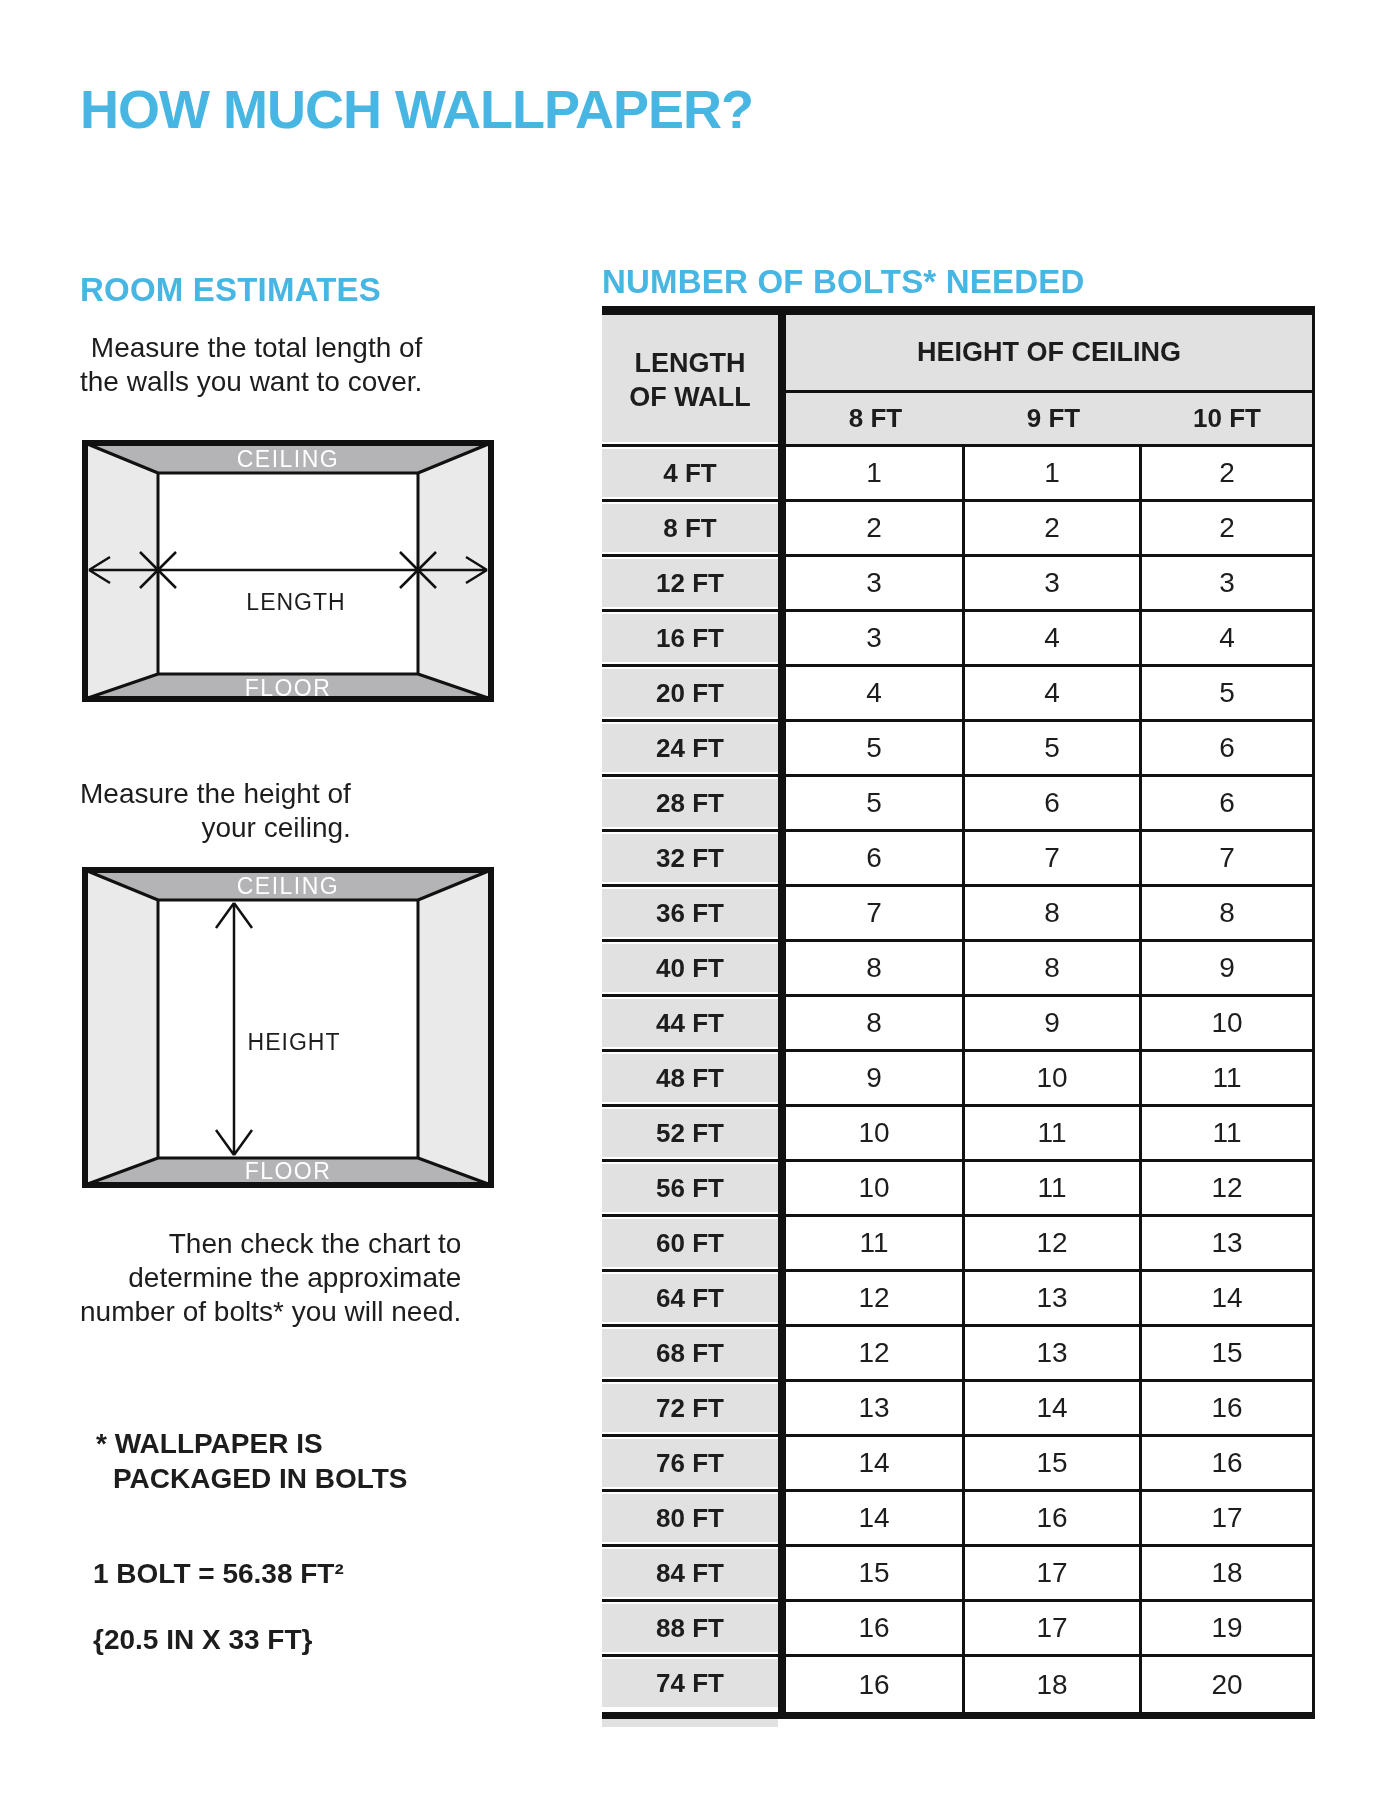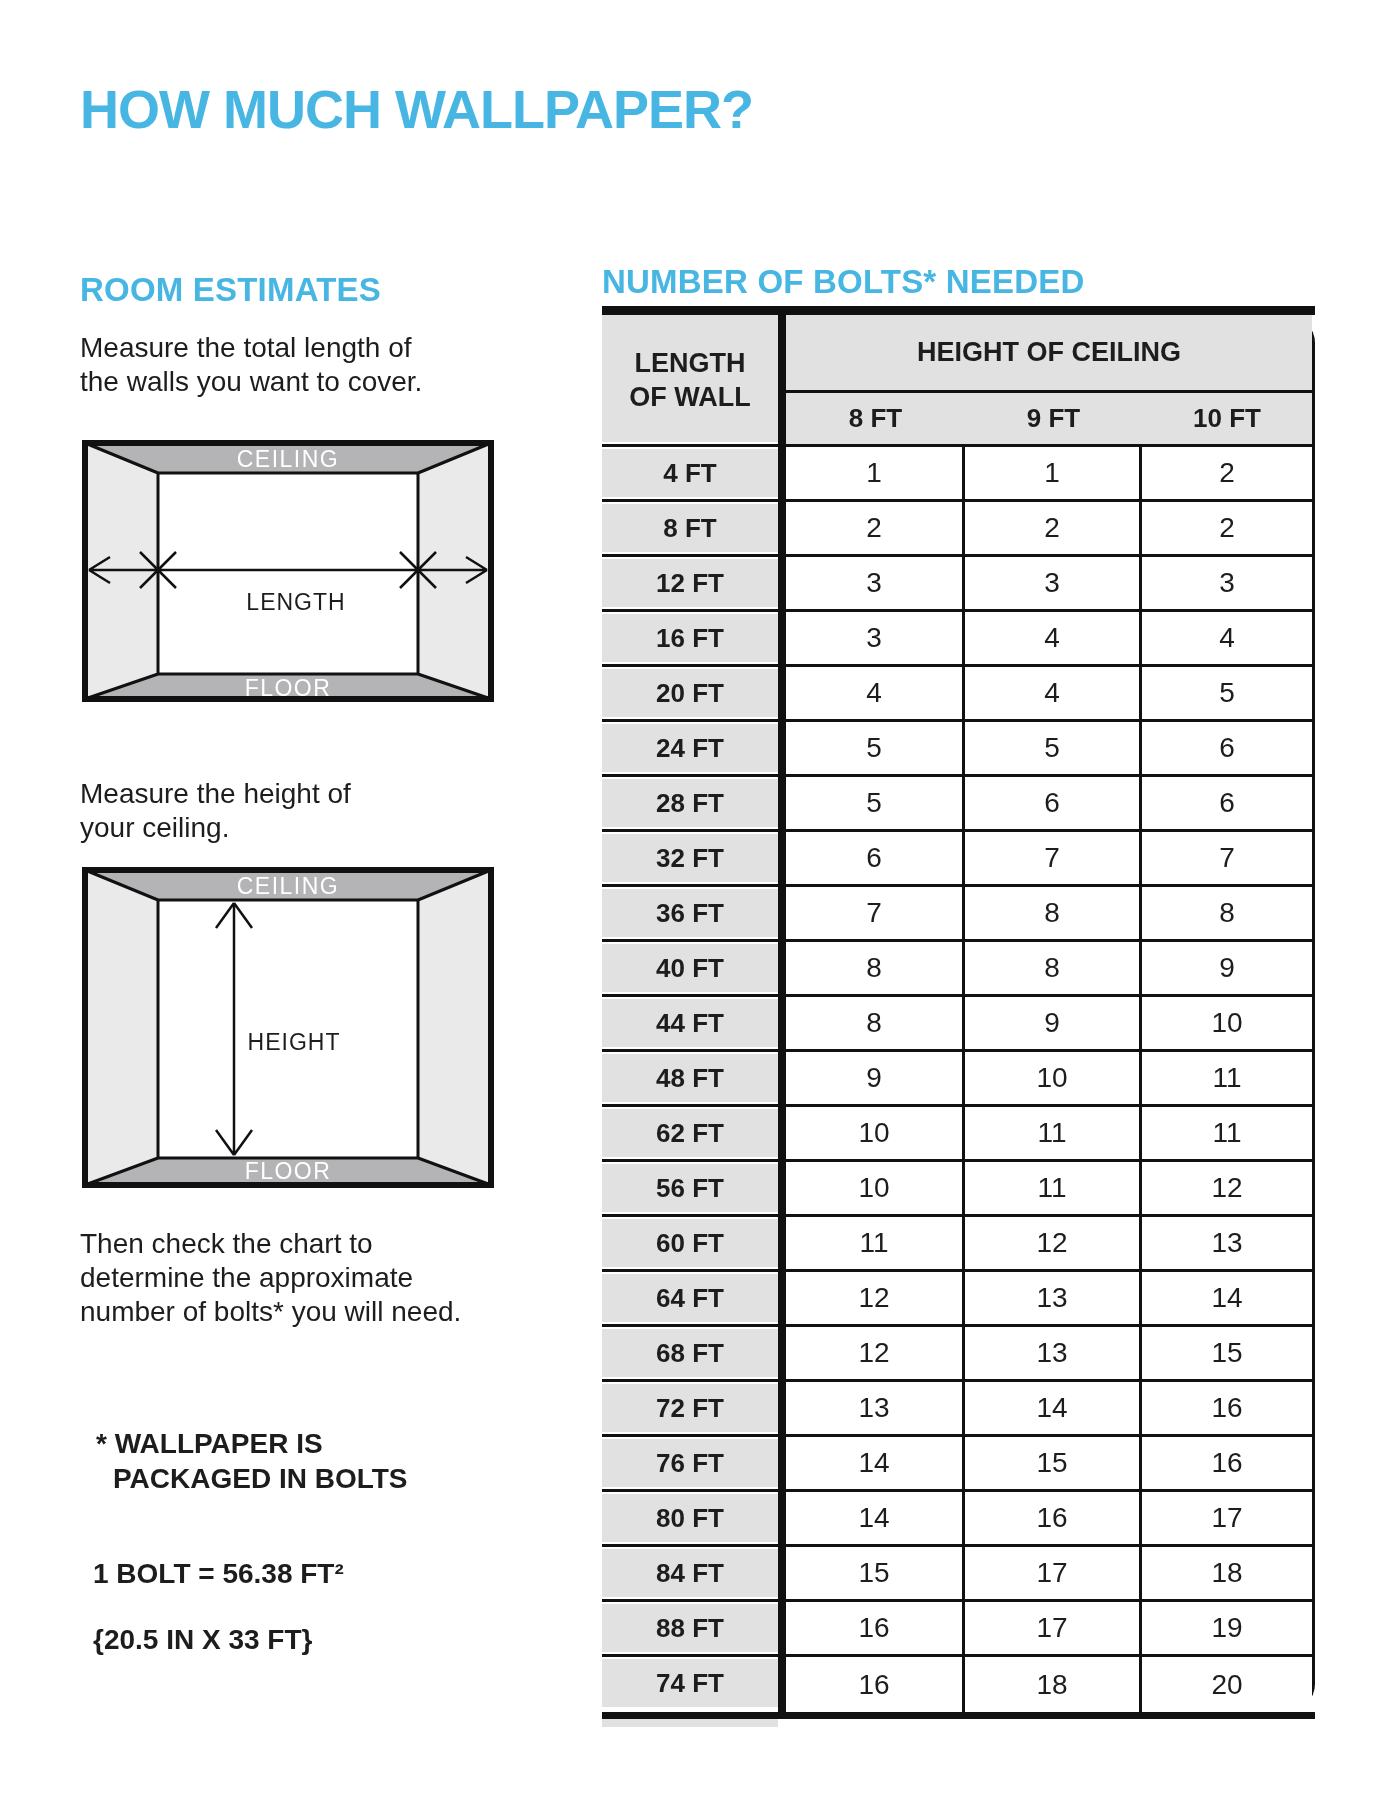--- a/index.html
+++ b/index.html
@@ -3,21 +3,21 @@
 <meta charset="utf-8">
 <style>
   :root { --accent:#47b6e3; --ink:#1d1d1d; --line:#111; --cellgray:#e1e1e2; --wall:#eaeaeb; --band:#b4b4b6; }
   * { box-sizing:border-box; }
   html,body { margin:0; padding:0; }
   body { width:1391px; height:1800px; background:#fff; font-family:"Liberation Sans", sans-serif; position:relative; overflow:hidden; }
   .abs { position:absolute; }
 
   .title { left:80px; top:78px; font-size:54px; font-weight:bold; letter-spacing:-1px; color:var(--accent);text-align:right; }
   .sec-heading { left:80px; top:271px; font-size:33px; font-weight:bold; color:var(--accent); letter-spacing:.2px; }
-  .body-text { left:80px; font-size:28px; line-height:34px; color:var(--ink); white-space:pre-line; }
+  .body-text { left:80px; font-size:28px; line-height:34px; color:var(--ink); white-space:pre-line;text-align:right; }
   .step1 { top:331px; }
   .step2 { top:777px; }
   .step3 { top:1227px; }
   .footnote { left:80px; top:1426px; font-size:28px; line-height:35px; font-weight:bold; color:var(--ink);margin-left:16px; }
   .footnote .fn2 { padding-left:17px; }
   .bolt-info { left:93px; top:1524px; font-size:28px; line-height:33px; font-weight:bold; color:var(--ink); white-space:pre-line; }
 
   .diagram { display:block; }
   .d1 { left:82px; top:440px; }
   .d2 { left:82px; top:867px; }
@@ -26,21 +26,21 @@
   .dim-label { fill:var(--ink); font-size:23px; letter-spacing:1px; }
 
   .table-title { left:602px; top:263px; width:713px; text-align:left; font-size:33px; font-weight:bold; color:var(--accent); letter-spacing:.2px; }
 
   .bolt-table { left:602px; top:306px; width:713px; }
   .t-topbar { height:9px; background:var(--line); }
   .t-bottombar { height:7px; background:var(--line); }
   .t-inner { display:flex; align-items:stretch; }
   .t-labelcol { width:176px; }
   .t-divider { width:8px; background:var(--line); }
-  .t-data { flex:1; border-right:3px solid var(--line);border-radius:28px; }
+  .t-data { flex:1; border-right:3px solid var(--line); }
   .t-corner { height:132px; background:var(--cellgray); border-bottom:3px solid var(--line);
               display:flex; flex-direction:column; justify-content:center; align-items:center;
               font-size:27px; line-height:34px; font-weight:bold; color:var(--ink);
               box-shadow: inset 0 -2px 0 0 #fff; }
   .t-grouphdr { height:78px; background:var(--cellgray); border-bottom:3px solid var(--line);
                 display:flex; align-items:center; justify-content:center;
                 font-size:27px; font-weight:bold; color:var(--ink); }
   .t-subhdr { height:54px; background:var(--cellgray); border-bottom:3px solid var(--line);
               display:grid; grid-template-columns:179px 177px 1fr; }
   .t-colhead { display:flex; align-items:center; justify-content:center; font-size:26px; font-weight:bold; color:var(--ink); }
@@ -129,21 +129,21 @@
           <div class="t-rowlabel">12 FT</div>
           <div class="t-rowlabel">16 FT</div>
           <div class="t-rowlabel">20 FT</div>
           <div class="t-rowlabel">24 FT</div>
           <div class="t-rowlabel">28 FT</div>
           <div class="t-rowlabel">32 FT</div>
           <div class="t-rowlabel">36 FT</div>
           <div class="t-rowlabel">40 FT</div>
           <div class="t-rowlabel">44 FT</div>
           <div class="t-rowlabel">48 FT</div>
-          <div class="t-rowlabel">62 FT</div>
+          <div class="t-rowlabel">52 FT</div>
           <div class="t-rowlabel">56 FT</div>
           <div class="t-rowlabel">60 FT</div>
           <div class="t-rowlabel">64 FT</div>
           <div class="t-rowlabel">68 FT</div>
           <div class="t-rowlabel">72 FT</div>
           <div class="t-rowlabel">76 FT</div>
           <div class="t-rowlabel">80 FT</div>
           <div class="t-rowlabel">84 FT</div>
           <div class="t-rowlabel">88 FT</div>
           <div class="t-rowlabel">74 FT</div>

